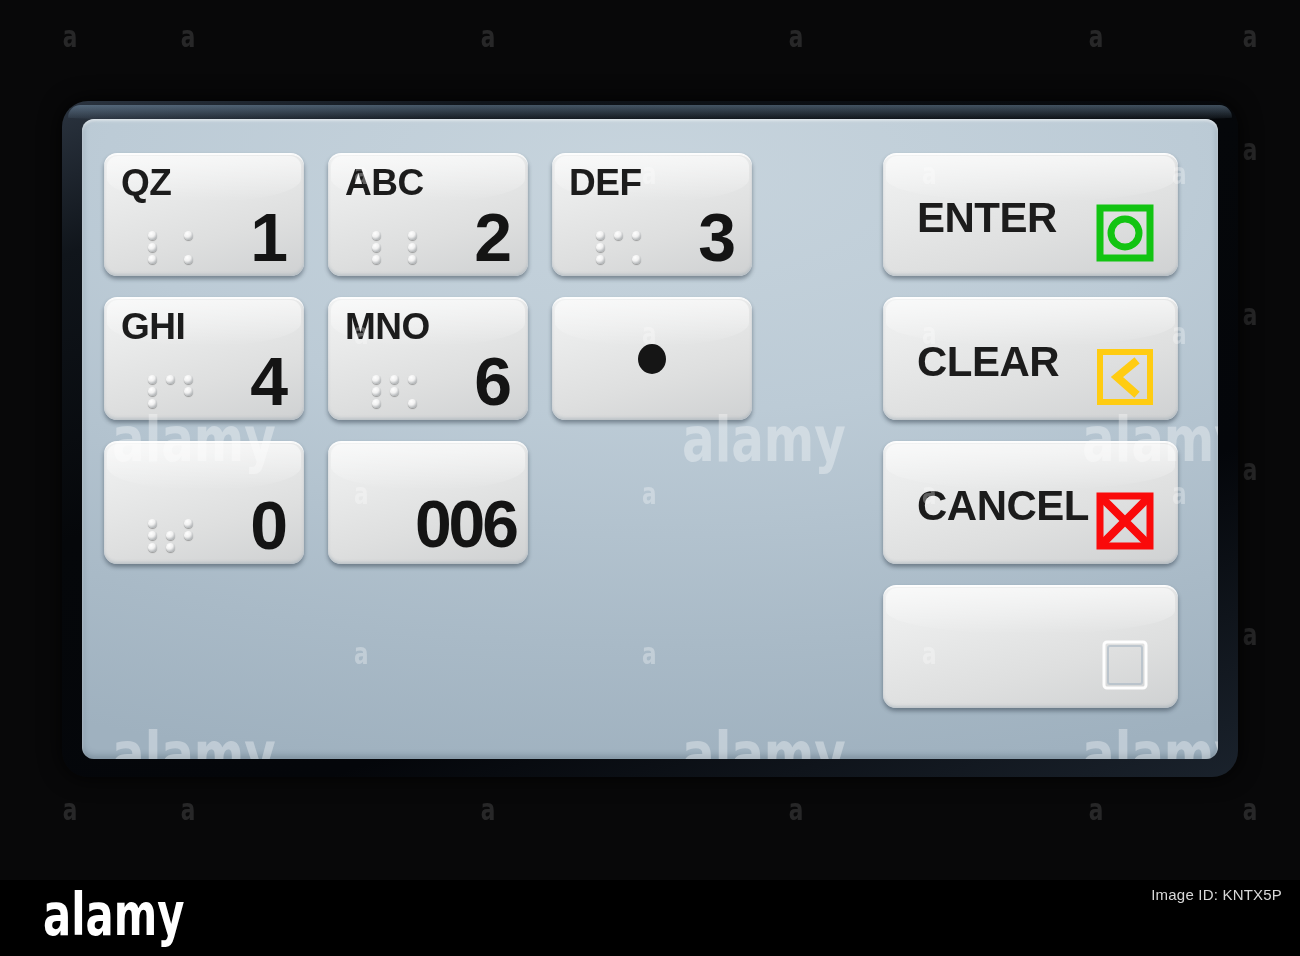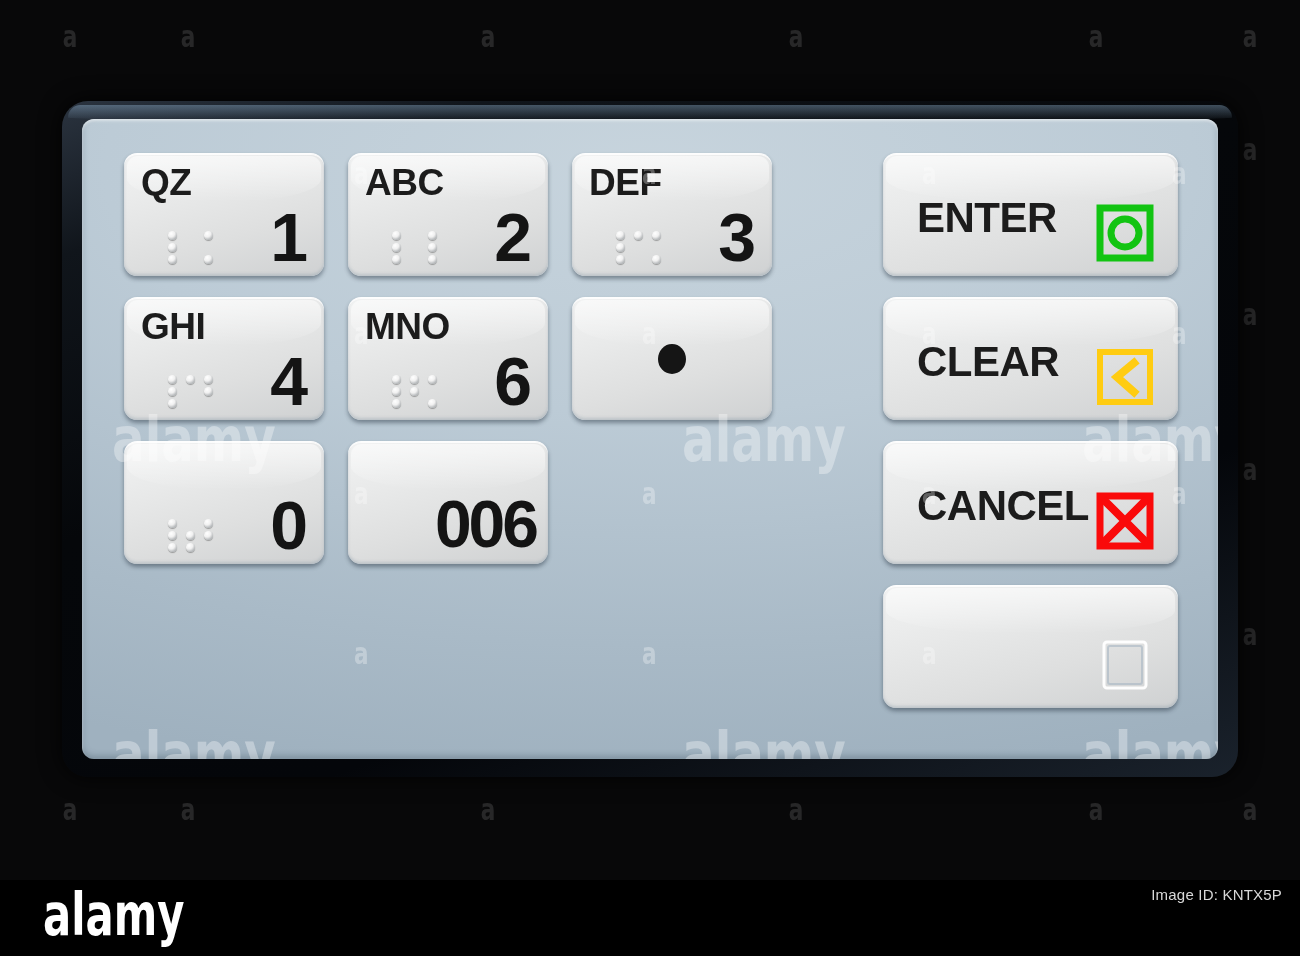--- a/index.html
+++ b/index.html
@@ -56,21 +56,21 @@
   #panel {
     position: relative;
     width: 100%;
     height: 100%;
     border-radius: 12px;
     background:
       radial-gradient(120% 95% at 50% 8%, #c7d4dd 0%, #bccbd6 40%, #a9bac7 78%, #9fb1bf 100%);
     box-shadow:
       inset 0 2px 3px rgba(255,255,255,0.55),
       inset 0 -3px 6px rgba(60,80,95,0.35);
-    padding: 34px 40px 32px 42px;
+    padding: 34px 40px 32px 22px;
     display: flex;
     gap: 18px;
     overflow: hidden;
   }
 
   
   #numeric-grid {
     display: grid;
     grid-template-columns: repeat(3, 200px);
     grid-template-rows: repeat(4, 123px);

